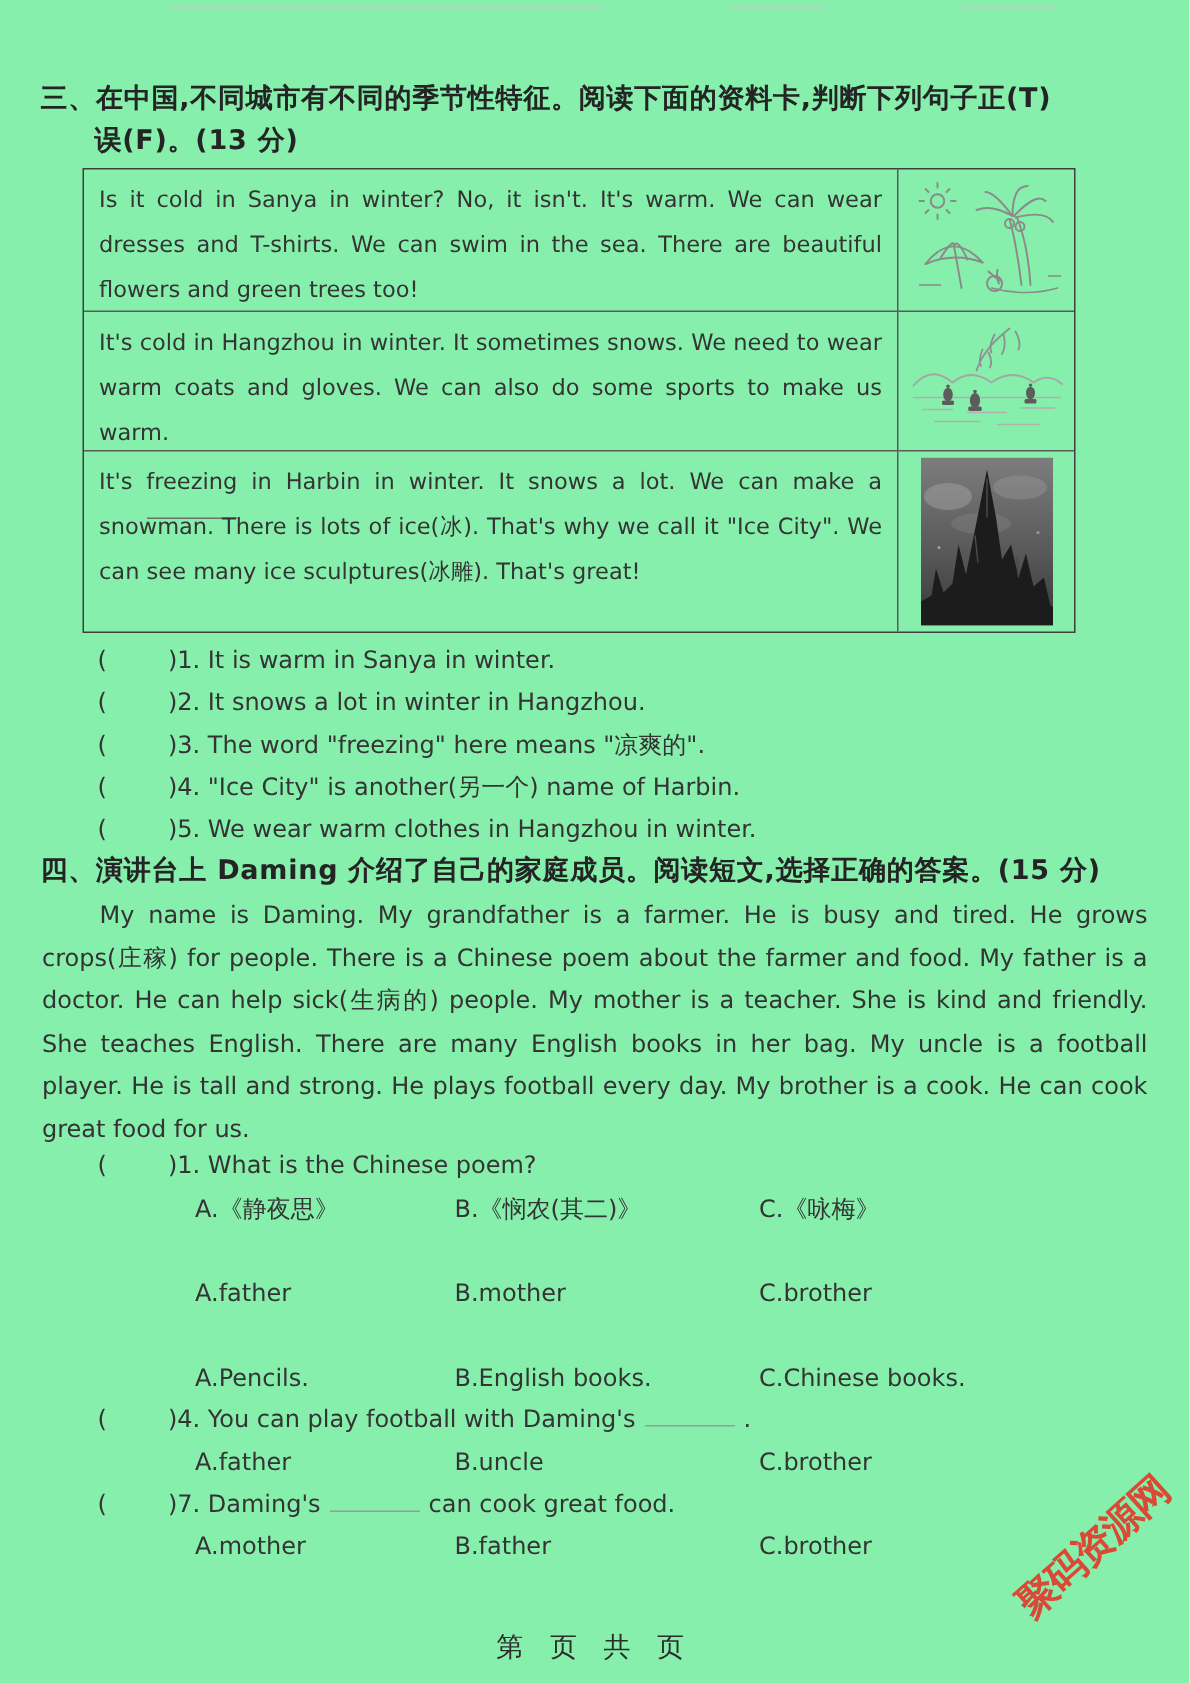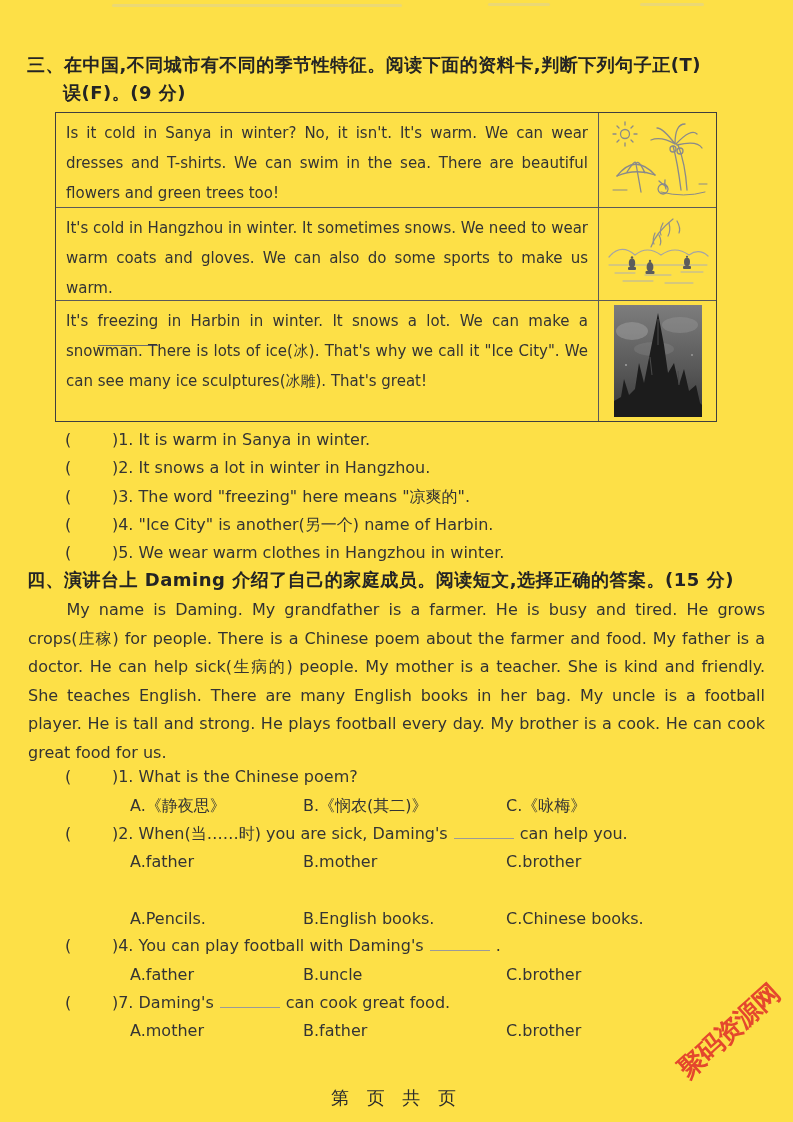--- a/index.html
+++ b/index.html
@@ -1,16 +1,16 @@
 <!DOCTYPE html>
 <html><head>
 <meta charset="utf-8">
 <style>
   html,body{margin:0;padding:0;background:#fff;}
-  .page{position:relative;width:793px;height:1122px;background:#fde047;overflow:hidden;
+  .page{position:relative;width:793px;height:1122px;background:#86efac;overflow:hidden;
         font-family:"DejaVu Sans","Liberation Sans",sans-serif;color:#3a3a3a;}
   .abs{position:absolute;}
   .smudge{position:absolute;background:#c9c9c9;opacity:.35;border-radius:2px;}
   .cjk-heading{font-size:18px;font-weight:700;color:#242424;white-space:nowrap;letter-spacing:.5px;}
   
   .card-table{position:absolute;left:55px;top:112px;width:662px;height:310px;
               border:1.5px solid #3f3f3f;box-sizing:border-box;display:grid;
               grid-template-columns:543px 1fr;grid-template-rows:95px 93px 1fr;}
   .cell{box-sizing:border-box;border-right:1px solid #5a5a5a;border-bottom:1px solid #5a5a5a;}
   .cell.last-col{border-right:none;}
@@ -37,21 +37,21 @@
 </head>
 <body>
 
 <div class="page">
 
   <div class="smudge" style="left:112px;top:4px;width:290px;height:3px;"></div>
   <div class="smudge" style="left:488px;top:3px;width:62px;height:3px;"></div>
   <div class="smudge" style="left:640px;top:3px;width:64px;height:3px;"></div>
 
   <div class="abs cjk-heading" style="left:27px;top:53px;">三、在中国,不同城市有不同的季节性特征。阅读下面的资料卡,判断下列句子正(T)</div>
-  <div class="abs cjk-heading" style="left:63px;top:81px;">误(F)。(9 分)</div>
+  <div class="abs cjk-heading" style="left:63px;top:81px;">误(F)。(13 分)</div>
 
   <div class="card-table">
 
     <div class="cell txt">
       <span>Is it cold in Sanya in winter? No, it isn't. It's warm. We can wear dresses and T-shirts. We can swim in the sea. There are beautiful flowers and green trees too!</span>
     </div>
     <div class="cell img last-col">
       <svg width="106" height="80" viewBox="0 0 106 80">
         <g fill="none" stroke="#8a8a8a" stroke-width="1.3" stroke-linecap="round">
           <circle cx="20" cy="14" r="4.5"></circle>
@@ -129,21 +129,20 @@
 
   <div class="passage">My name is Daming. My grandfather is a farmer. He is busy and tired. He grows crops(庄稼) for people. There is a Chinese poem about the farmer and food. My father is a doctor. He can help sick(生病的) people. My mother is a teacher. She is kind and friendly. She teaches English. There are many English books in her bag. My uncle is a football player. He is tall and strong. He plays football every day. My brother is a cook. He can cook great food for us.</div>
 
   <div class="line" style="top:767px;"><span class="slot">(        )</span><span>1. What is the Chinese poem?</span></div>
   <div class="opts" style="top:796px;padding-left:20px;">
     <span class="opt optA">A.《静夜思》</span>
     <span class="opt optB">B.《悯农(其二)》</span>
     <span class="opt optC">C.《咏梅》</span>
   </div>
 
-  <div class="line" style="top:824px;"><span class="slot">(        )</span><span>2. When(当……时) you are sick, Daming's</span><span class="blank"></span><span>can help you.</span></div>
   <div class="opts" style="top:852px;">
     <span class="opt optA">A.father</span>
     <span class="opt optB">B.mother</span>
     <span class="opt optC">C.brother</span>
   </div>
 
   <div class="opts" style="top:909px;">
     <span class="opt optA">A.Pencils.</span>
     <span class="opt optB">B.English books.</span>
     <span class="opt optC">C.Chinese books.</span>

